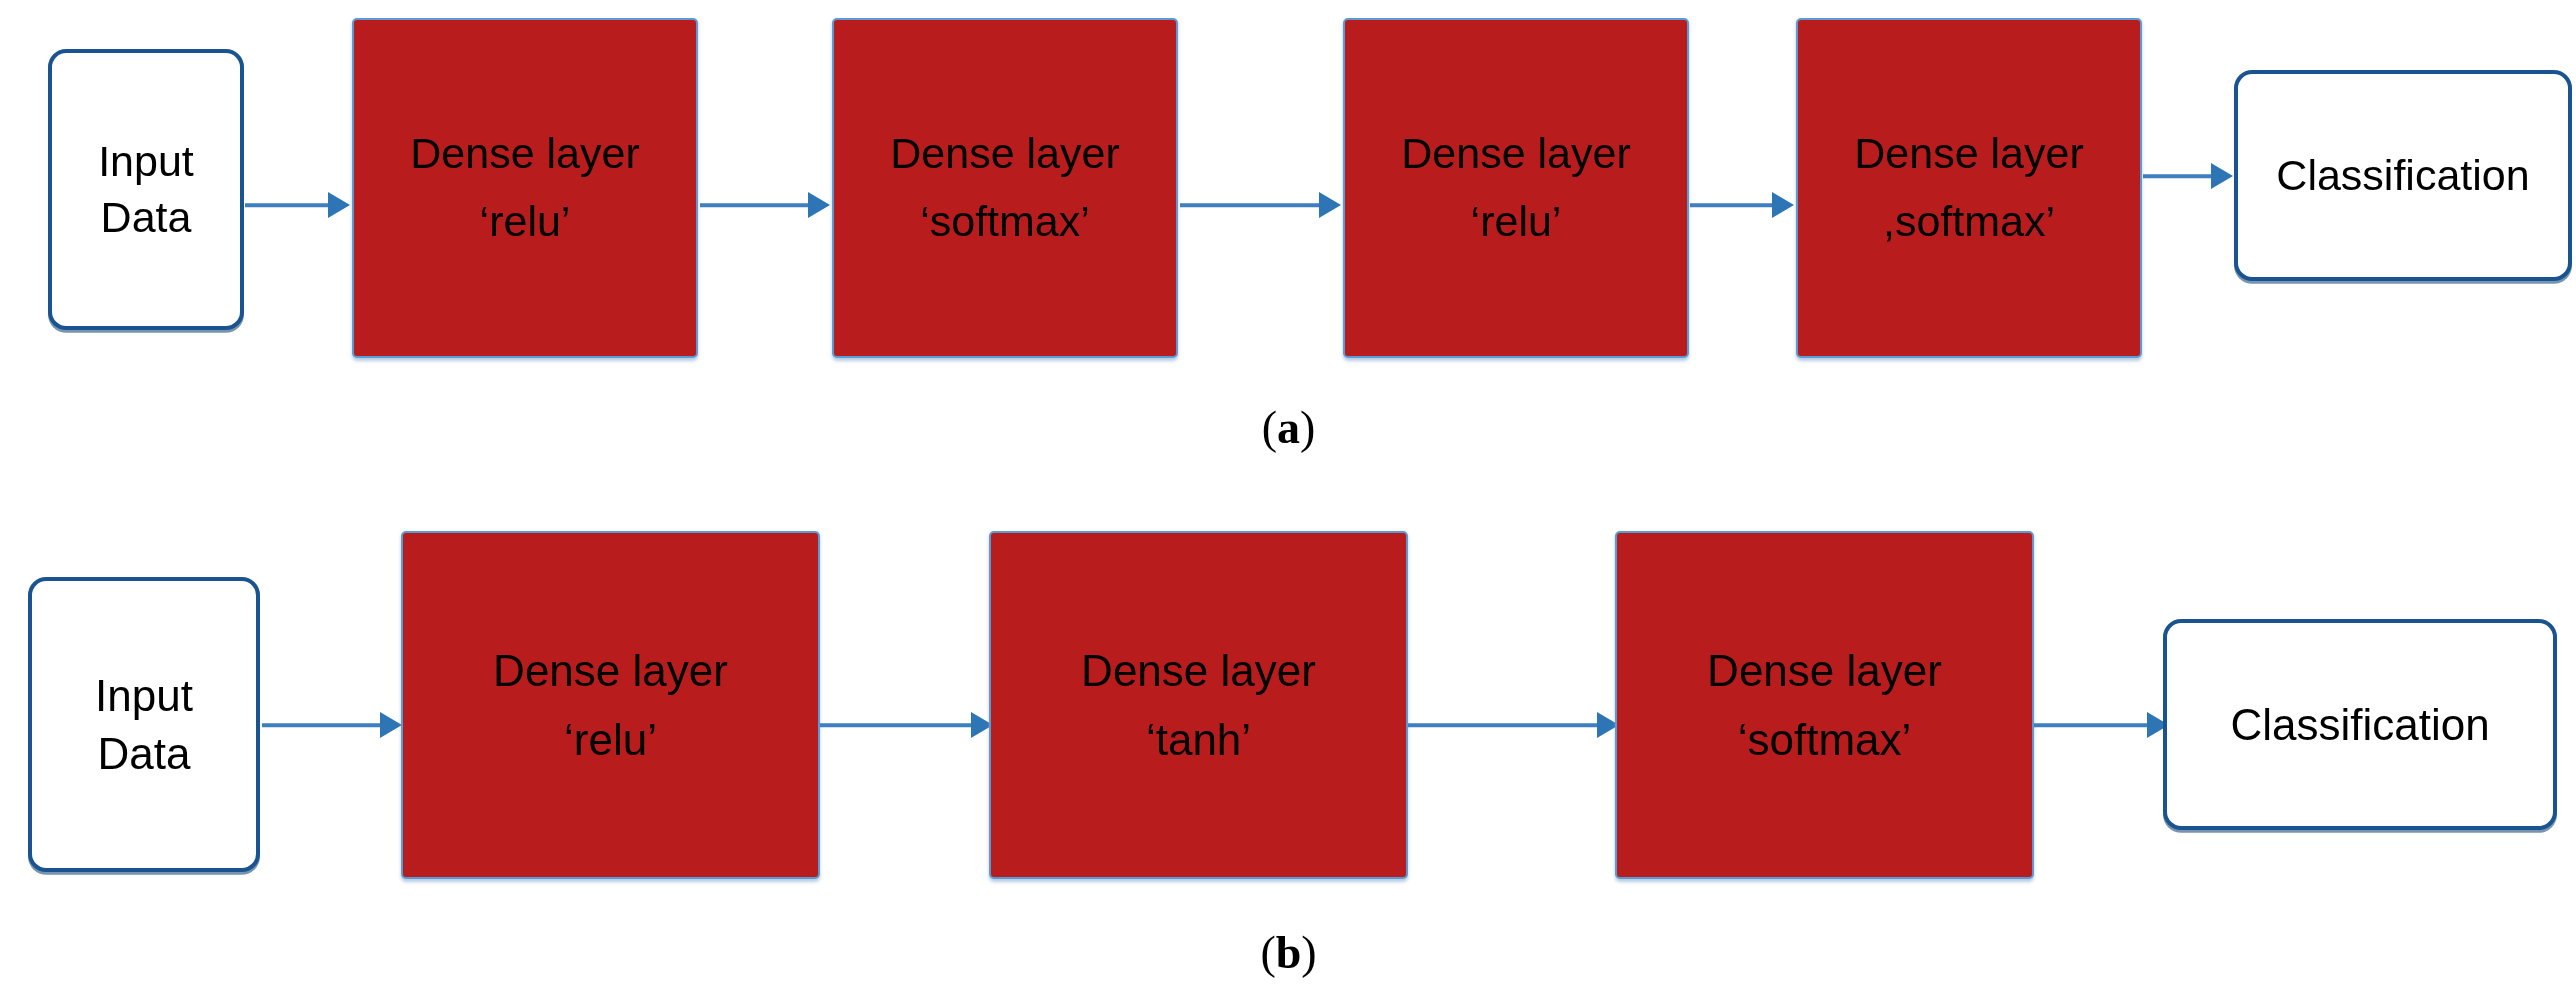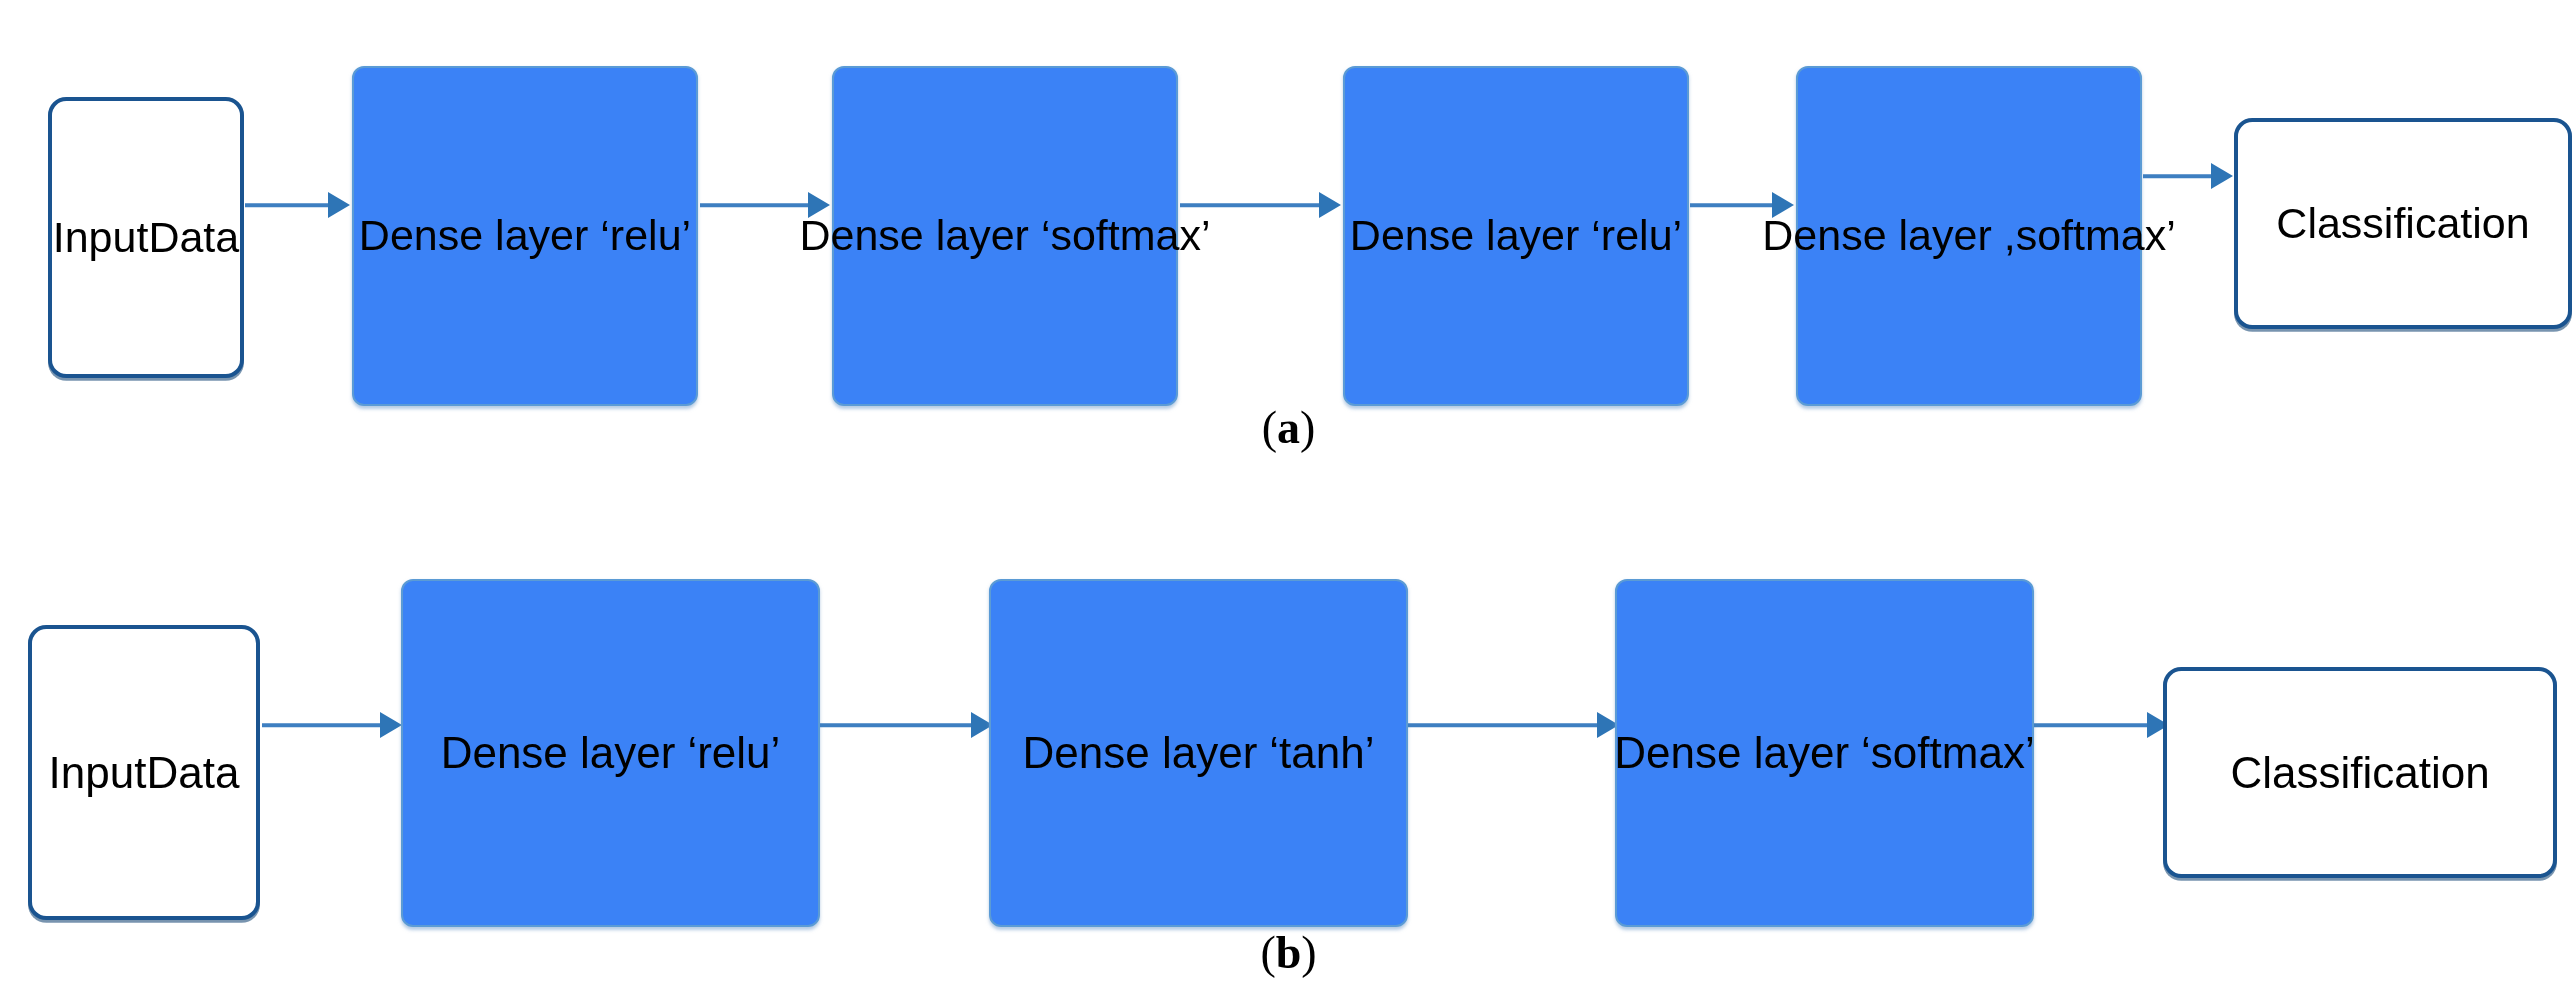--- a/index.html
+++ b/index.html
@@ -21,43 +21,42 @@
     left: 0; top: 0;
     width: 2576px;
     height: 1004px;
   }
 
   
   .node {
     position: absolute;
     box-sizing: border-box;
     display: flex;
-    flex-direction: row;
+    flex-direction: column;
     align-items: center;
     justify-content: center;
     text-align: center;
     color: #000000;
     line-height: 1.30;
     white-space: nowrap;
-    margin-top: 48px;
   }
 
   
   .node.terminal {
     background: #ffffff;
     border: 4.2px solid #1A5490;
     border-radius: 18.3px;
     box-shadow: 0 2.8px 0 0 rgba(10,60,110,0.55);
   }
 
   
   .node.dense {
-    background: #3b82f6;
+    background: #b91c1c;
     border: 2.1px solid #5B9BD5;
-    border-radius: 12px;
+    border-radius: 5px;
     box-shadow: 0 2.1px 3.5px rgba(120,160,205,0.55);
     gap: 12px;
   }
 
   .node .line {
     display: block;
   }
 
   
   .arrow {

